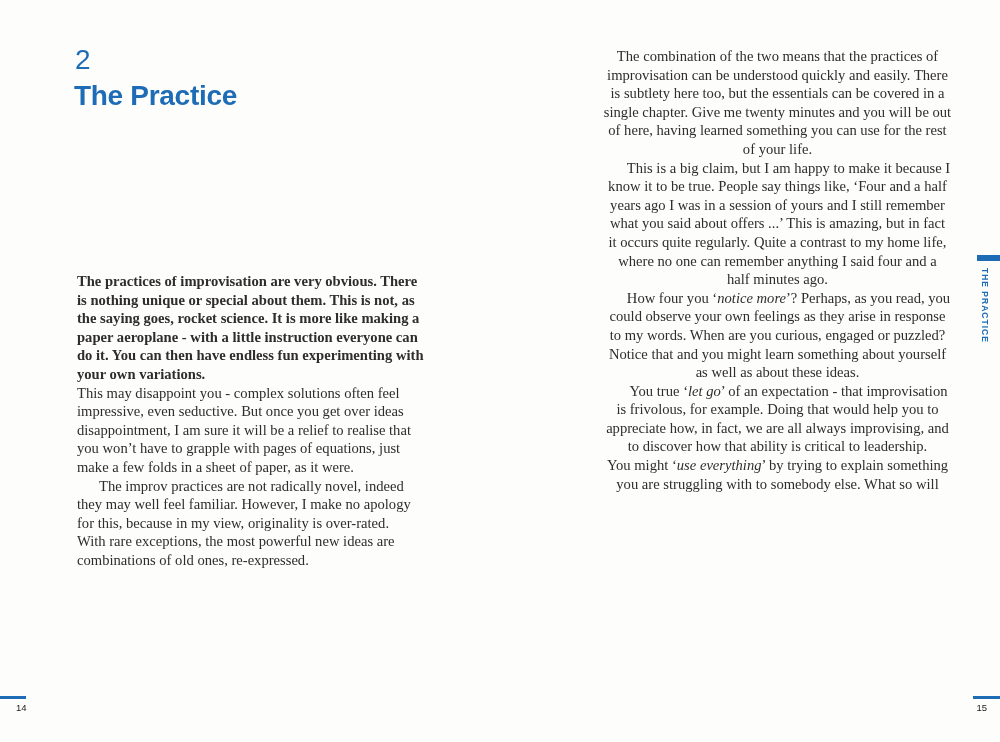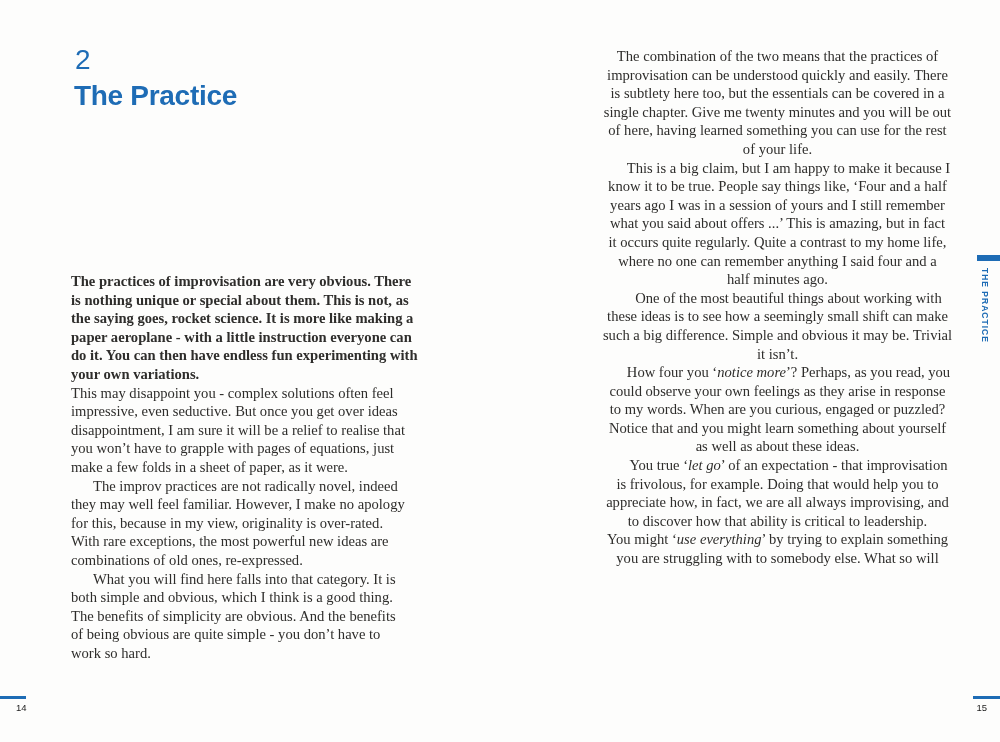--- a/index.html
+++ b/index.html
@@ -28,21 +28,21 @@
     font-family: "Liberation Sans", sans-serif;
     font-size: 28px;
     font-weight: 700;
     letter-spacing: -0.3px;
     color: #1e6cb5;
   }
   .body-col {
     position: absolute;
     width: 425px;
   }
-  .left-body  { left: 71px;  top: 272px; }
+  .left-body  { left: 77px;  top: 272px; }
   .right-body { left: 565px; top: 47px; text-align: center;  }
   .body-col p {
     margin: 0;
     font-size: 14.6px;
     line-height: 18.6px;
     white-space: pre-line;
   }
   .bold-para { font-weight: 700; }
   .gap { margin-top: 17px; }
   .indent { text-indent: 22px; }
@@ -103,45 +103,36 @@
     <p class="gap">This may disappoint you - complex solutions often feel
 impressive, even seductive. But once you get over ideas
 disappointment, I am sure it will be a relief to realise that
 you won’t have to grapple with pages of equations, just
 make a few folds in a sheet of paper, as it were.</p>
     <p class="indent">The improv practices are not radically novel, indeed
 they may well feel familiar. However, I make no apology
 for this, because in my view, originality is over-rated.
 With rare exceptions, the most powerful new ideas are
 combinations of old ones, re-expressed.</p>
-    <p class="indent">What you will find here falls into that category. It is
-both simple and obvious, which I think is a good thing.
-The benefits of simplicity are obvious. And the benefits
-of being obvious are quite simple - you don’t have to
-work so hard.</p>
   </div>
 
   <div class="body-col right-body">
     <p>The combination of the two means that the practices of
 improvisation can be understood quickly and easily. There
 is subtlety here too, but the essentials can be covered in a
 single chapter. Give me twenty minutes and you will be out
 of here, having learned something you can use for the rest
 of your life.</p>
     <p class="indent">This is a big claim, but I am happy to make it because I
 know it to be true. People say things like, ‘Four and a half
 years ago I was in a session of yours and I still remember
 what you said about offers ...’ This is amazing, but in fact
 it occurs quite regularly. Quite a contrast to my home life,
 where no one can remember anything I said four and a
 half minutes ago.</p>
-    <p class="indent">One of the most beautiful things about working with
-these ideas is to see how a seemingly small shift can make
-such a big difference. Simple and obvious it may be. Trivial
-it isn’t.</p>
     <p class="indent"><span>How four you ‘</span><span class="it">notice more</span><span>’? Perhaps, as you read, you
 could observe your own feelings as they arise in response
 to my words. When are you curious, engaged or puzzled?
 Notice that and you might learn something about yourself
 as well as about these ideas.</span></p>
     <p class="indent"><span>You true ‘</span><span class="it">let go</span><span>’ of an expectation - that improvisation
 is frivolous, for example. Doing that would help you to
 appreciate how, in fact, we are all always improvising, and
 to discover how that ability is critical to leadership.
 You might ‘</span><span class="it">use everything</span><span>’ by trying to explain something

